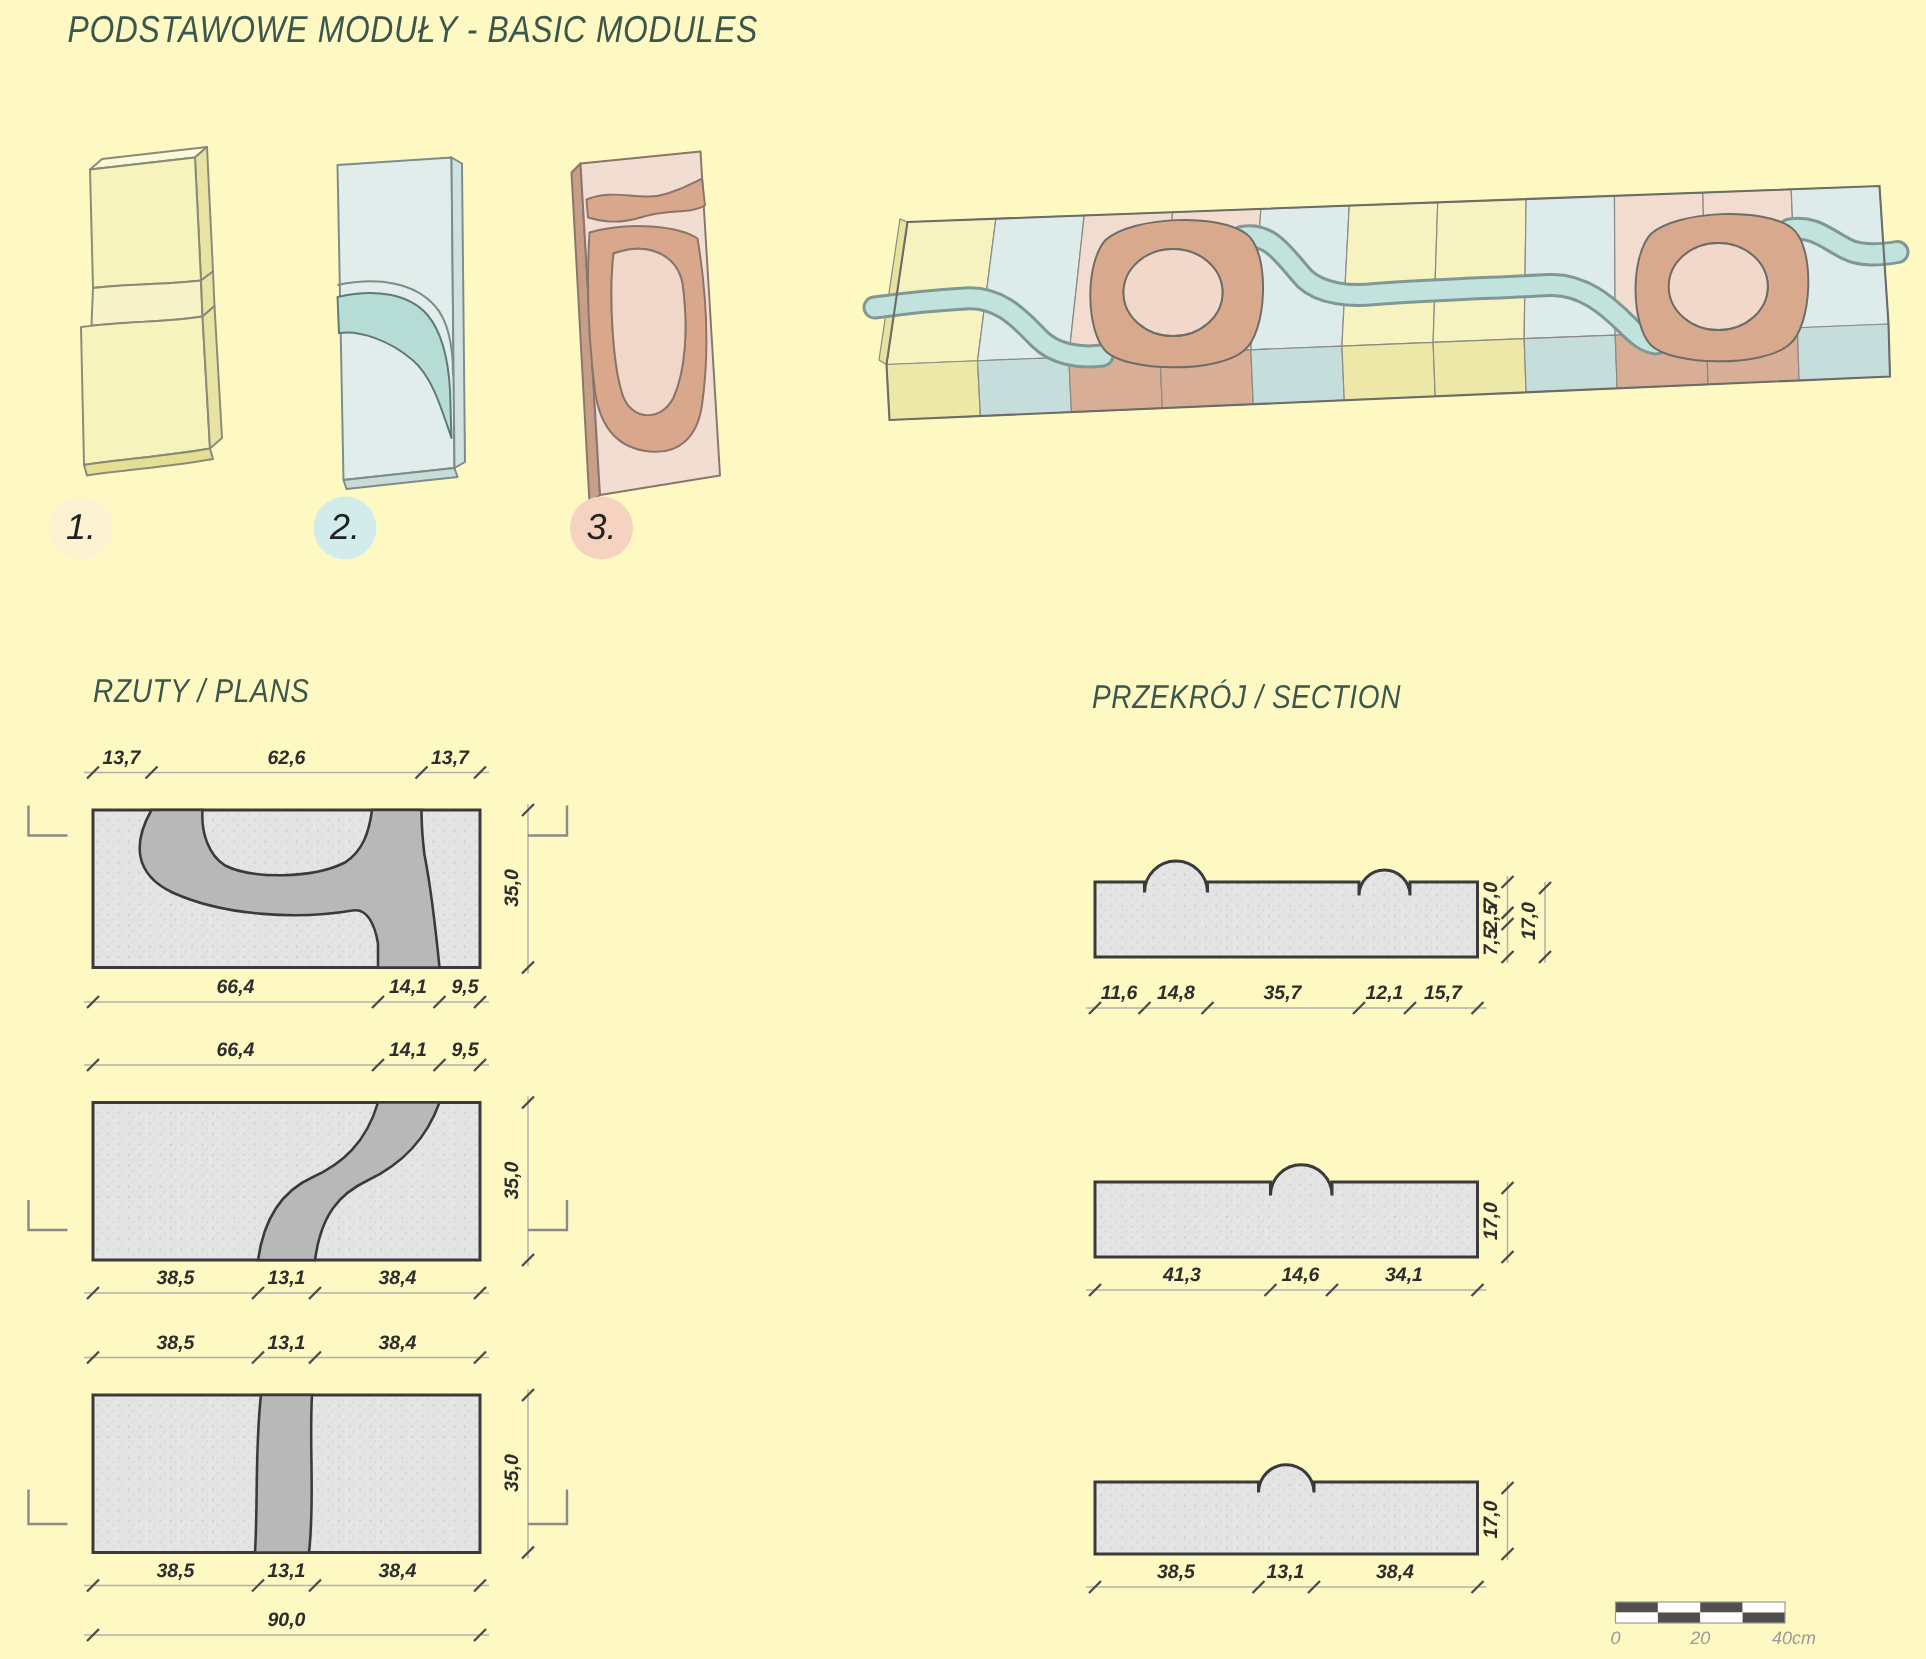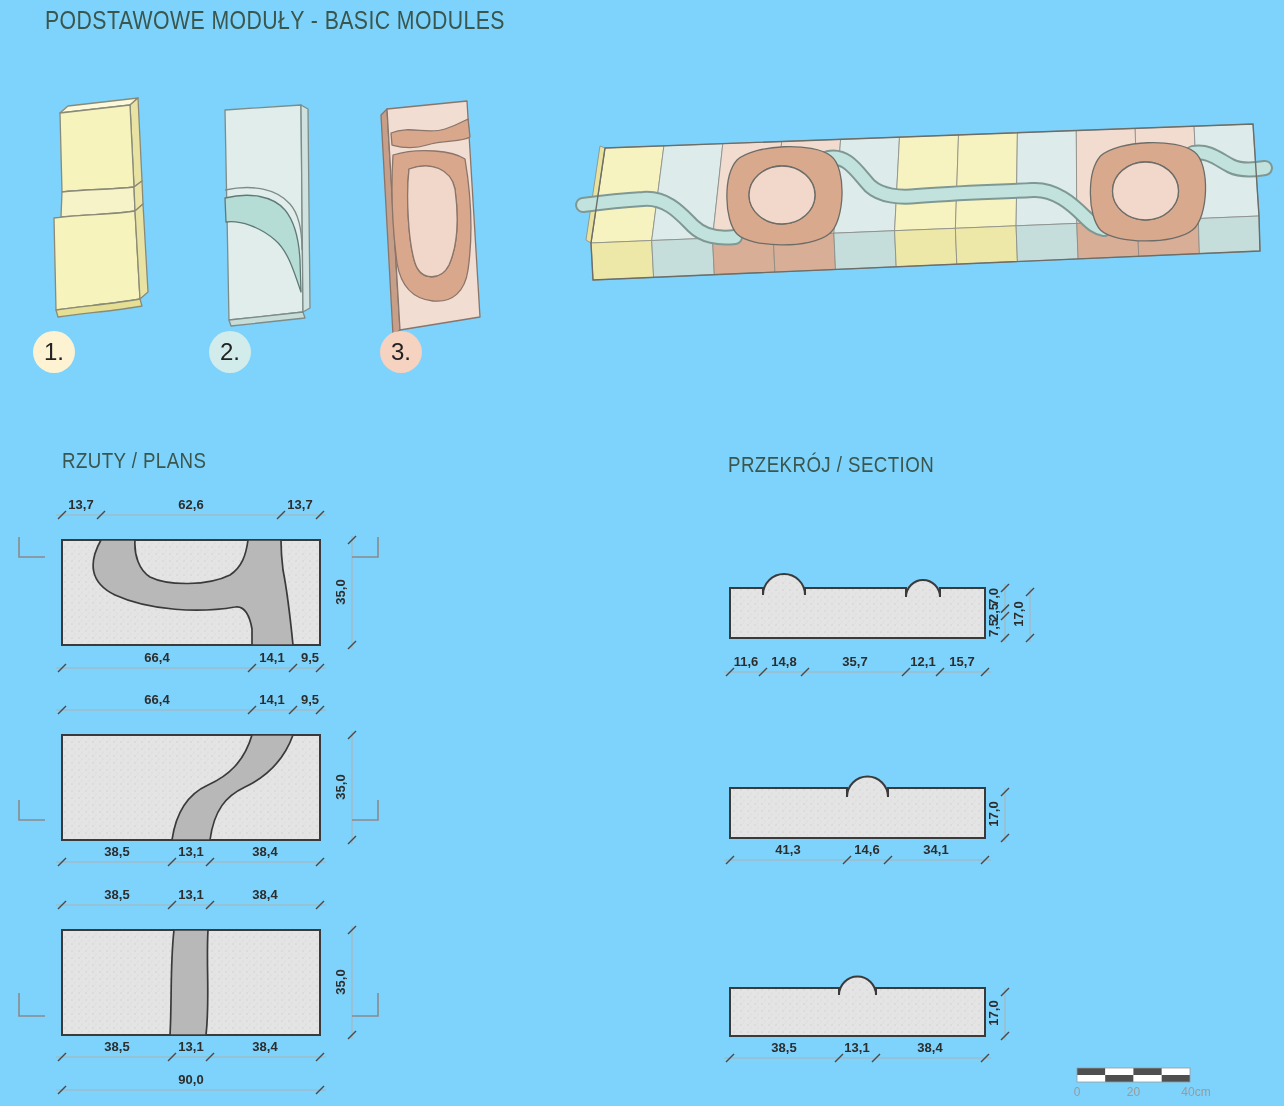--- a/index.html
+++ b/index.html
@@ -1,17 +1,17 @@
 <!DOCTYPE html>
 <html><head>
 <meta charset="utf-8">
 <style>
   html,body{margin:0;padding:0;background:#fff;}
-  .canvas{position:relative;width:1284px;height:1106px;background:#7dd3fc;overflow:hidden;
-          font-family:"Liberation Sans",sans-serif;}
+  .canvas{position:relative;width:1284px;height:1106px;background:#fef9c3;overflow:hidden;
+          font-family:"Liberation Sans",sans-serif;font-style:italic;}
   .abs{position:absolute;}
   .heading{color:#3b564d;font-weight:400;letter-spacing:.5px;transform:scaleX(.85);
            transform-origin:left top;white-space:nowrap;}
   .title{font-size:25px;}
   .subhead{font-size:22px;}
   .badge{position:absolute;width:42px;height:42px;border-radius:50%;
          display:flex;align-items:center;justify-content:center;
          font-size:24px;color:#222;}
   .badge1{background:#fdf3d3;}
   .badge2{background:#d2ecec;}

